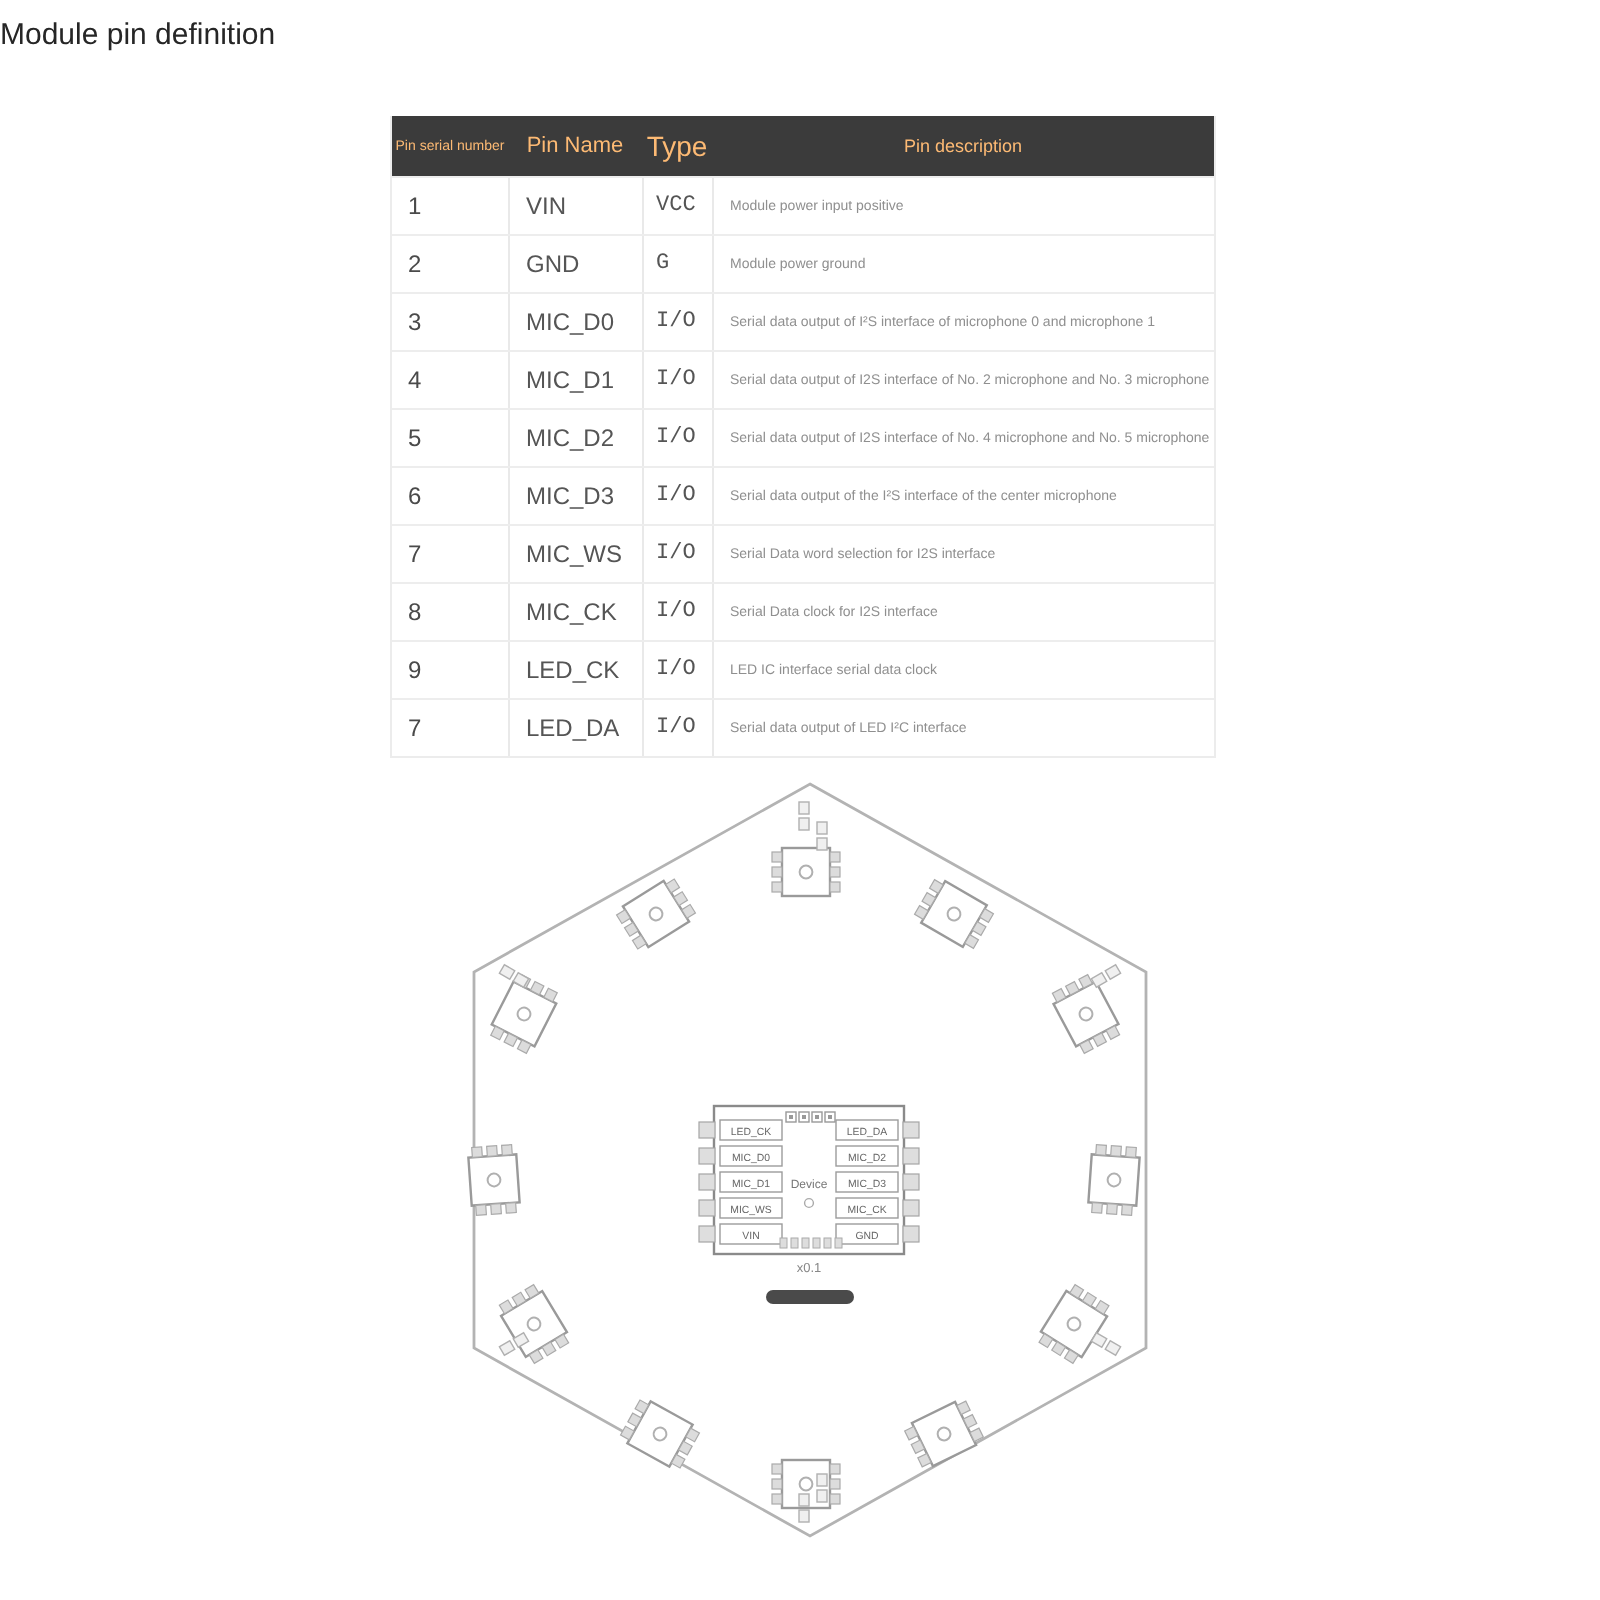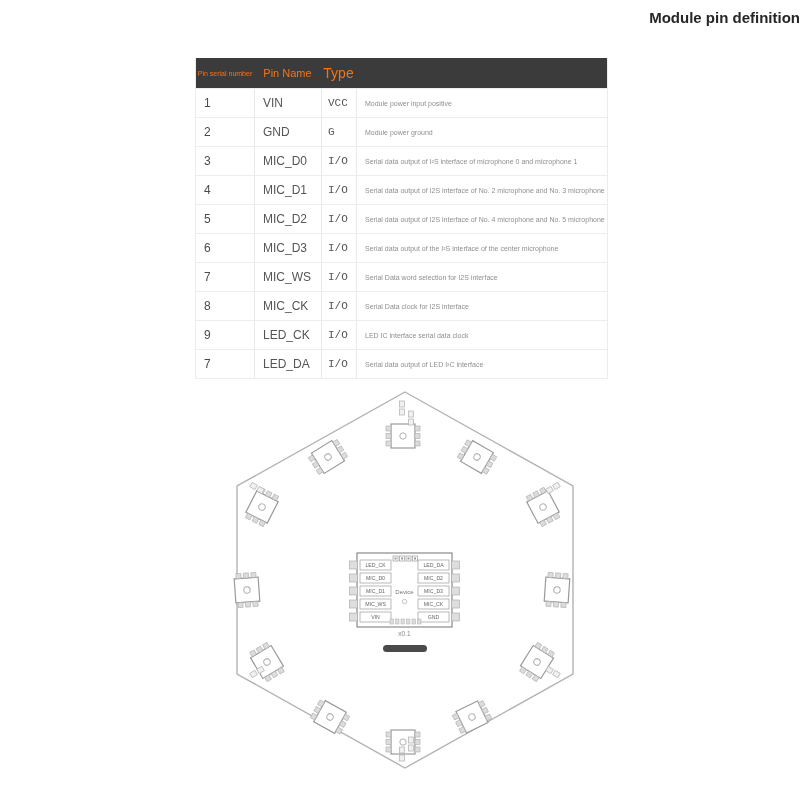--- a/index.html
+++ b/index.html
@@ -1,25 +1,25 @@
 <!DOCTYPE html>
 <html><head>
 <meta charset="utf-8">
 <style>
   * { margin:0; padding:0; box-sizing:border-box; }
   html,body { background:#ffffff; }
   body { width:800px; height:800px; font-family:"Liberation Sans","DejaVu Sans",sans-serif; }
   .page { position:relative; width:800px; height:800px; background:#fff; overflow:hidden; }
 
-  .title { position:absolute; top:9px; left:0; width:100%; text-align:right;
-           font-size:15px; font-weight:700; color:#262626; }
+  .title { position:absolute; top:9px; left:0; width:100%; text-align:left;
+           font-size:15px; font-weight:400; color:#262626; }
 
   .pin-table { position:absolute; left:195px; top:58px; width:413px;
                border:1px solid #ececec; border-top:none; }
-  .thead { display:flex; background:#3b3b3b; color:#f97316; height:30px; }
+  .thead { display:flex; background:#3b3b3b; color:#fdba74; height:30px; }
   .th { display:flex; align-items:center; justify-content:center; white-space:nowrap; }
   .c1 { width:58px; } .c2 { width:67px; } .c3 { width:35px; } .c4 { flex:1; min-width:0; }
   .th.c1 { font-size:7px; } .th.c2 { font-size:11px; } .th.c3 { font-size:14px; } .th.c4 { font-size:9px; }
   .trow { display:flex; height:29px; background:#fff; border-top:1px solid #ededed; }
   .trow:first-of-type { border-top:none; }
   .td { display:flex; align-items:center; padding-left:8px; border-left:1px solid #e9e9e9;
         white-space:nowrap; overflow:hidden; }
   .td.c1 { border-left:none; font-size:12px; color:#4a4a4a; }
   .td.c2 { font-size:12px; color:#555; }
   .td.c3 { font-size:11px; color:#555; padding-left:6px;font-family:Liberation Mono, monospace; }
@@ -33,20 +33,21 @@
 
 <div class="page">
 
   <div class="title">Module pin definition</div>
 
   <div class="pin-table">
     <div class="thead">
       <div class="th c1">Pin serial number</div>
       <div class="th c2">Pin Name</div>
       <div class="th c3">Type</div>
+      <div class="th c4">Pin description</div>
     </div>
 
     <div class="trow">
       <div class="td c1">1</div>
       <div class="td c2">VIN</div>
       <div class="td c3">VCC</div>
       <div class="td c4">Module power input positive</div>
     </div>
     <div class="trow">
       <div class="td c1">2</div>

